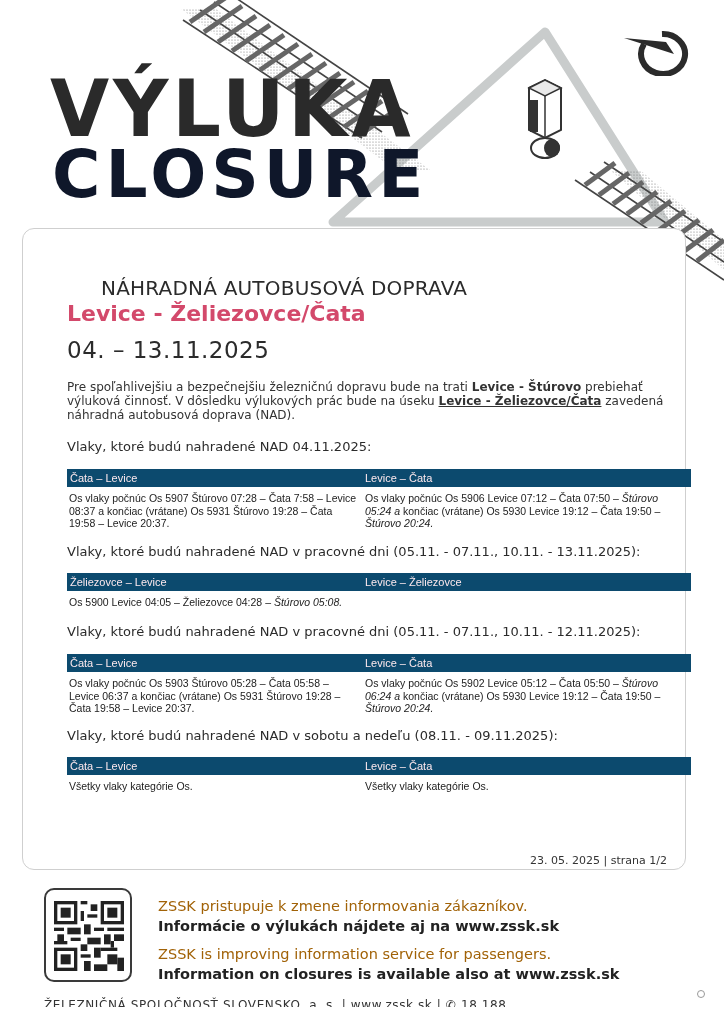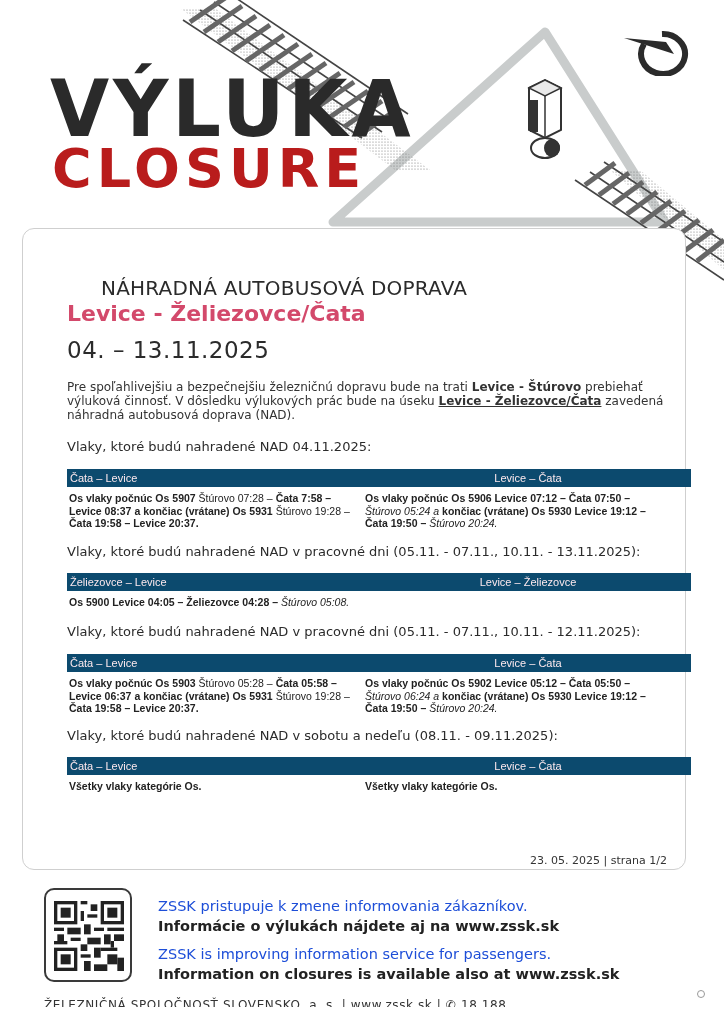--- a/index.html
+++ b/index.html
@@ -10,21 +10,21 @@
   .hdr { position: absolute; left: 0; top: 0; width: 580px; height: 230px; }
   .title-vyluka {
     position: absolute; left: 50px; top: 70px;
     font-family: "DejaVu Sans", sans-serif; font-weight: bold;
     font-size: 78px; letter-spacing: 4px; color: #2a2a2a; line-height: 1;
     transform: scaleX(0.98); transform-origin: left;
   }
   .title-closure {
     position: absolute; left: 52px; top: 142px;
     font-family: "DejaVu Sans", sans-serif; font-weight: bold;
-    font-size: 54px; letter-spacing: 5px; color: #b91c1c; line-height: 1;
+    font-size: 66px; letter-spacing: 5px; color: #0f172a; line-height: 1;
   }
   .rail-svg { position: absolute; left: 0; top: 0; }
   .logo { position: absolute; left: 622px; top: 28px; width: 70px; height: 48px; }
 
   
   .card {
     position: absolute; left: 22px; top: 228px; width: 664px; height: 642px;
     border: 1px solid #cfcfcf; border-radius: 12px; background: #fff;
   }
   .h-nad {
@@ -48,38 +48,38 @@
 
   .sec-title {
     position: absolute; left: 67px; font-size: 13px; color: #2b2b2b;
   }
   .tbl { position: absolute; left: 67px; width: 624px; }
   .tbl-head {
     display: flex; background: #0c4a6e; color: #fde9ee; height: 18px;
     font-family: "Liberation Sans", sans-serif; font-size: 11px; align-items: center;
   }
   .tbl-head div { width: 50%; padding-left: 3px; }
-  .tbl-head div + div { padding-left: 296px; text-align: center; }
+  .tbl-head div + div { padding-left: 296px; }
   .tbl-head .c1 { width: 296px; }
   .tbl-head .c2 { width: 328px; padding-left: 2px; }
   .tbl-body { display: flex; font-family: "Liberation Sans", sans-serif; font-size: 10.5px; line-height: 12.5px; color: #222; padding-top: 5px; }
   .tbl-body .c1 { width: 296px; padding-left: 2px; padding-right: 6px; }
   .tbl-body .c2 { width: 328px; padding-left: 2px; padding-right: 30px; }
-  .b { font-weight: bold; }
+  .b { font-weight: normal; }
   .i { font-style: italic; }
 
   .pg { position: absolute; left: 530px; top: 854px; font-size: 11px; color: #333; }
 
   
   .qr-box {
     position: absolute; left: 44px; top: 888px; width: 88px; height: 94px;
     border: 2px solid #3a3a3a; border-radius: 10px; background: #fff;
   }
   .qr-box svg { position: absolute; left: 8px; top: 10px; }
-  .ft { position: absolute; left: 158px; font-size: 14.5px; color: #1d4ed8; }
+  .ft { position: absolute; left: 158px; font-size: 14.5px; color: #a16207; }
   .ft.bold { font-weight: bold; color: #222; text-align: right; }
   .company {
     position: absolute; left: 44px; top: 996px; font-size: 12px; letter-spacing: 0.6px; color: #333;
     height: 11px; overflow: hidden; line-height: 18px;
   }
   .side-mark { position: absolute; left: 697px; top: 990px; width: 8px; height: 8px; border: 1.5px solid #999; border-radius: 50%; }
 </style>
 </head>
 <body>
 

